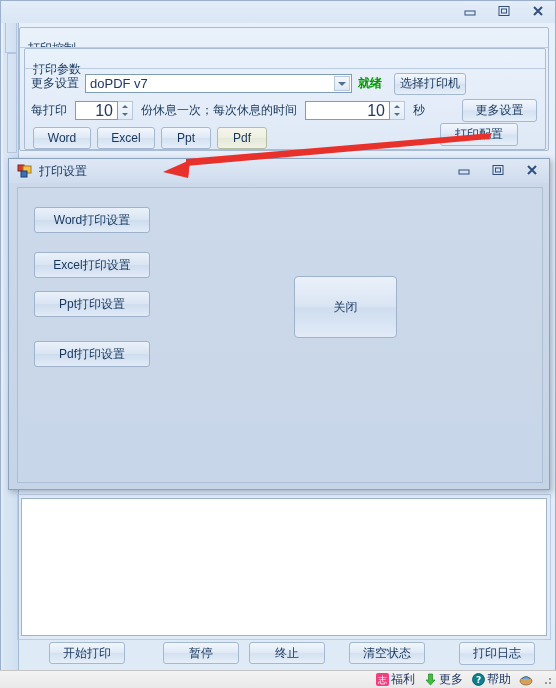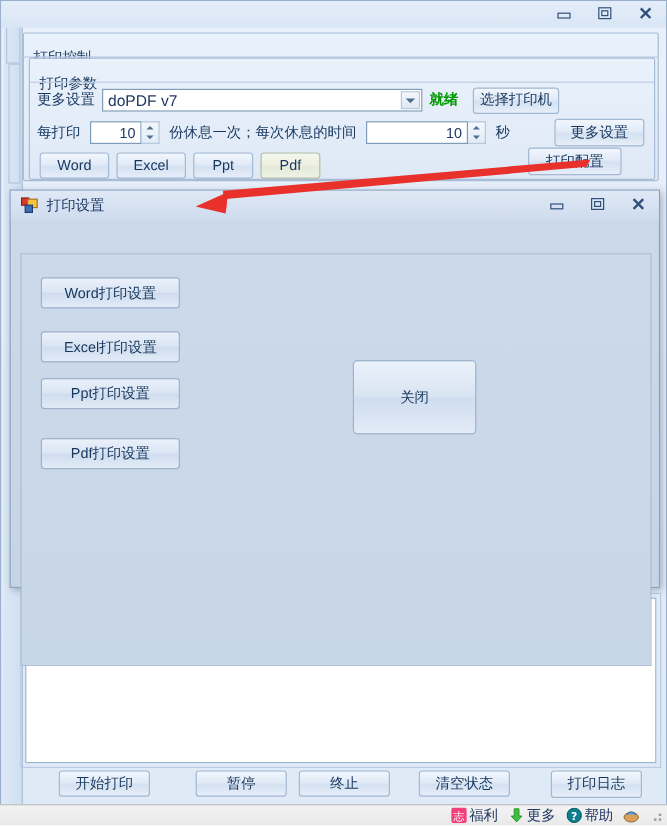--- a/index.html
+++ b/index.html
@@ -77,21 +77,21 @@
     background:linear-gradient(180deg,#f5f6ee 0%,#ecefe0 50%,#e4e9d8 52%,#eff2e6 100%);
     border-color:#b5bda3;
     text-align:right;
   }
 
   
   .spin{display:flex;align-items:stretch;height:19px;}
   .spin .sval{
     box-sizing:border-box;border:1px solid #7f9db9;background:#fff;
     display:flex;align-items:center;justify-content:flex-end;
-    padding-right:4px;font-size:12px;color:#1f3864;
+    padding-right:4px;font-size:16px;color:#1f3864;
   }
   .spin .sbtns{
     width:15px;box-sizing:border-box;border:1px solid #b6c8dd;border-left:none;
     background:linear-gradient(180deg,#f4f8fd 0%,#e2ebf6 100%);
     display:flex;flex-direction:column;
   }
   .spin .sbtns div{flex:1;display:flex;align-items:center;justify-content:center;}
   .tri-up-s{width:0;height:0;border-left:3px solid transparent;border-right:3px solid transparent;border-bottom:3px solid #51708f;}
   .tri-down-s{width:0;height:0;border-left:3px solid transparent;border-right:3px solid transparent;border-top:3px solid #51708f;}
 
@@ -132,24 +132,23 @@
   }
   .dlg-title{
     position:absolute;left:0;top:0;width:100%;height:24px;
     background:linear-gradient(180deg,#dfe8f5 0%,#cfdcee 100%);
     display:flex;align-items:center;
   }
   .dlg-ico{width:16px;height:16px;margin-left:8px;position:relative;}
   .dlg-ttext{margin-left:6px;font-size:12px;color:#1c3a66;}
   .dlg-btns{position:absolute;right:6px;top:3px;display:flex;gap:12px;align-items:center;}
   .dlg-body{
-    position:absolute;left:8px;top:28px;width:526px;height:344px;
+    position:absolute;left:8px;top:28px;width:526px;height:296px;
     border:1px solid #aebfd5;box-sizing:border-box;
     background:linear-gradient(180deg,#ccd9ea 0%,#c8d6e9 100%);
-    margin-top:24px;
   }
   .dbtn{
     position:absolute;box-sizing:border-box;border:1px solid #9fb3cc;border-radius:3px;
     background:linear-gradient(180deg,#eaf1fa 0%,#dae5f3 48%,#cfddef 52%,#e2ebf7 100%);
     color:#16365d;font-size:12px;display:flex;align-items:center;justify-content:center;
     white-space:nowrap;
   }
 
   
   .arrow{position:absolute;left:0;top:0;width:556px;height:688px;pointer-events:none;}

